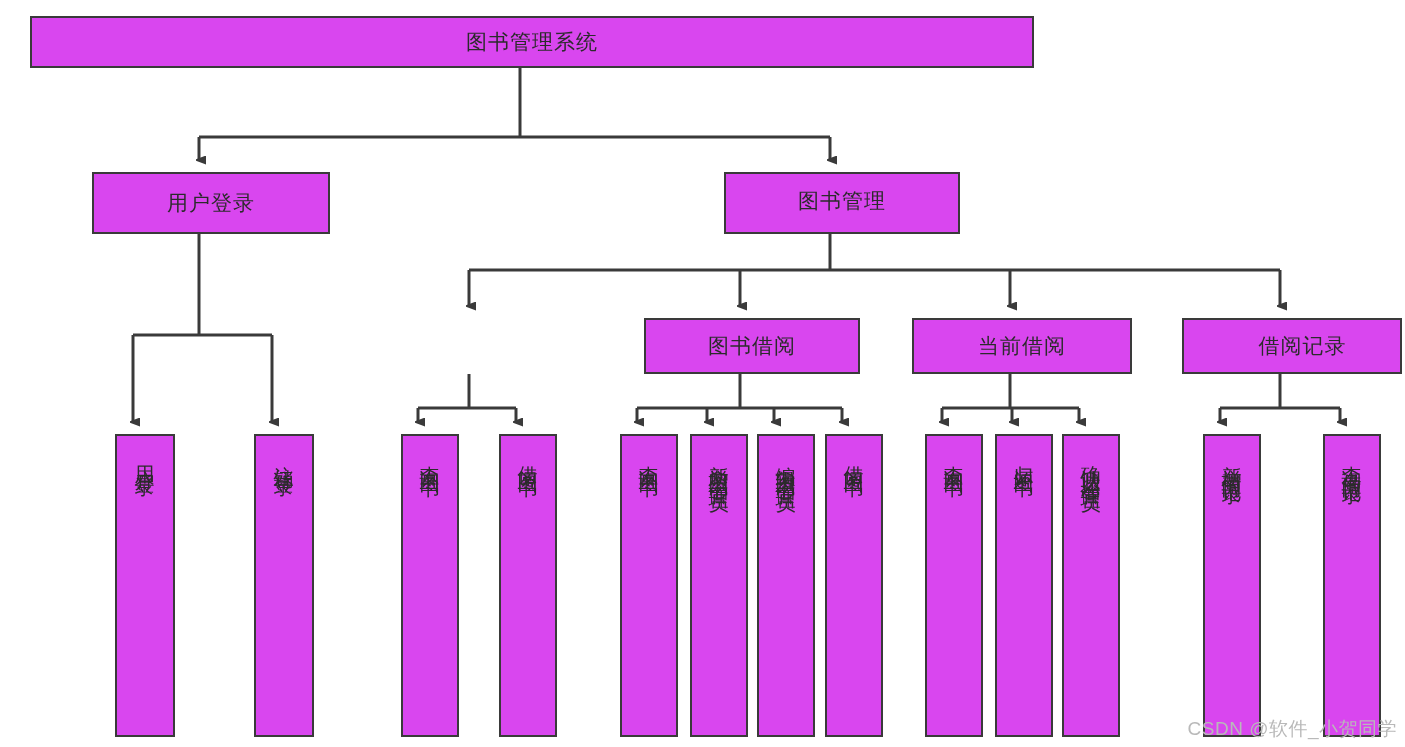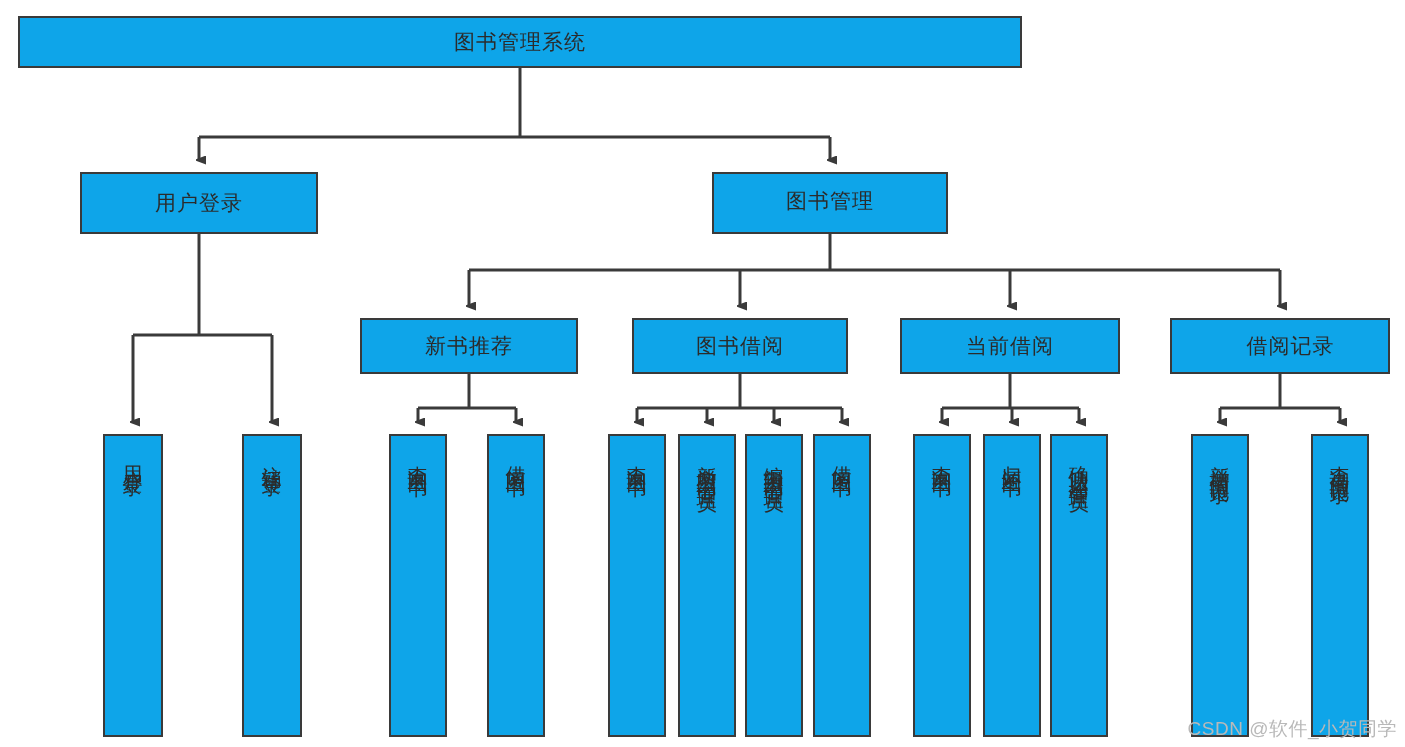--- a/index.html
+++ b/index.html
@@ -22,27 +22,28 @@
     position: absolute;
     left: 0;
     top: 0;
     width: 1405px;
     height: 747px;
     pointer-events: none;
   }
   .node {
     position: absolute;
     box-sizing: border-box;
-    background: #0ea5e9;
+    background: #d946ef;
     border: 2px solid #3a3a3a;
     display: flex;
     align-items: center;
     justify-content: center;
     color: #2b2b2b;
     z-index: 2;
+    margin-left: 12px;
   }
   .node.root {
     border-width: 2px;
   }
   .node-label {
     font-size: 21px;
     line-height: 1.15;
     letter-spacing: 1px;
     white-space: nowrap;
     color: #2b2b2b;
@@ -132,23 +133,20 @@
     <span class="node-label">图书管理系统</span>
   </div>
 
   <div class="node" style="left:80px; top:172px; width:238px; height:62px;">
     <span class="node-label">用户登录</span>
   </div>
   <div class="node" style="left:712px; top:172px; width:236px; height:62px;font-family:Liberation Mono, monospace;">
     <span class="node-label">图书管理</span>
   </div>
 
-  <div class="node" style="left:360px; top:318px; width:218px; height:56px;">
-    <span class="node-label">新书推荐</span>
-  </div>
   <div class="node" style="left:632px; top:318px; width:216px; height:56px;">
     <span class="node-label">图书借阅</span>
   </div>
   <div class="node" style="left:900px; top:318px; width:220px; height:56px;">
     <span class="node-label">当前借阅</span>
   </div>
   <div class="node" style="left:1170px; top:318px; width:220px; height:56px;padding-left:21px;">
     <span class="node-label">借阅记录</span>
   </div>
 

